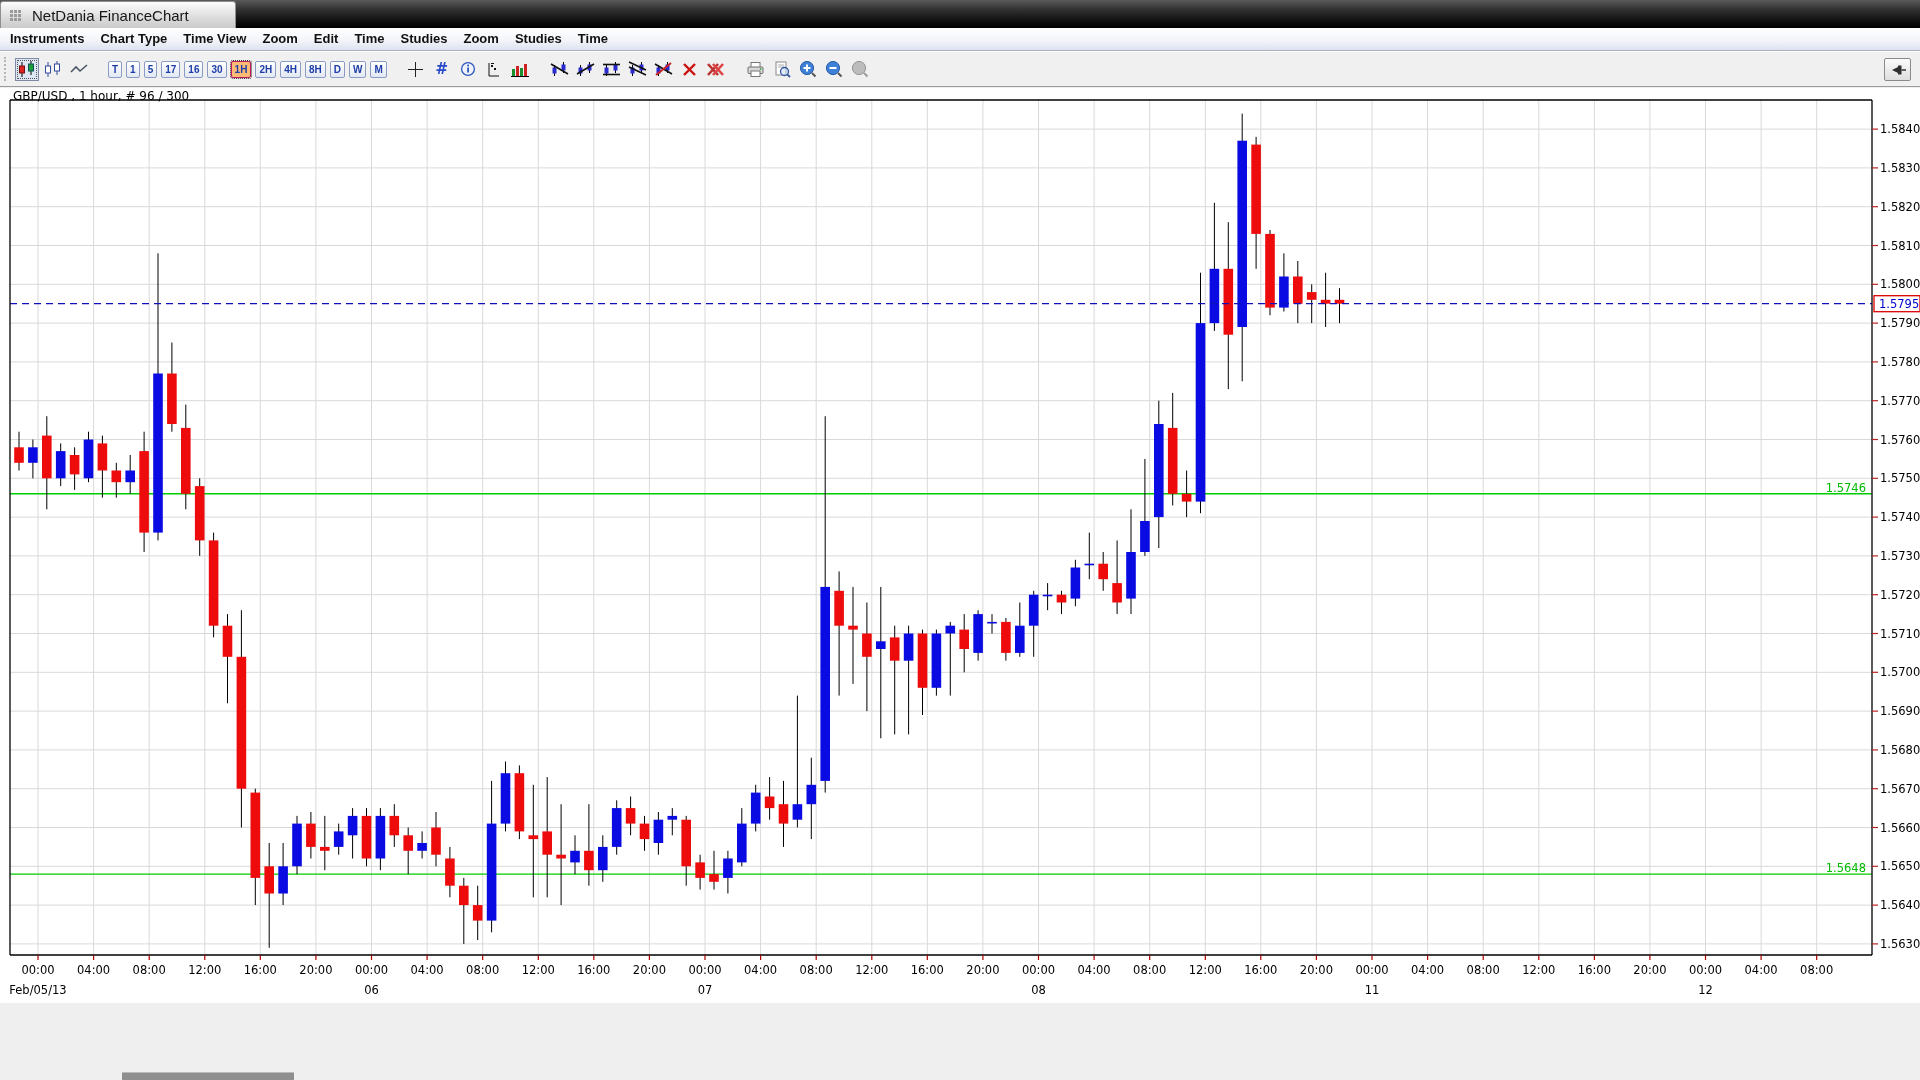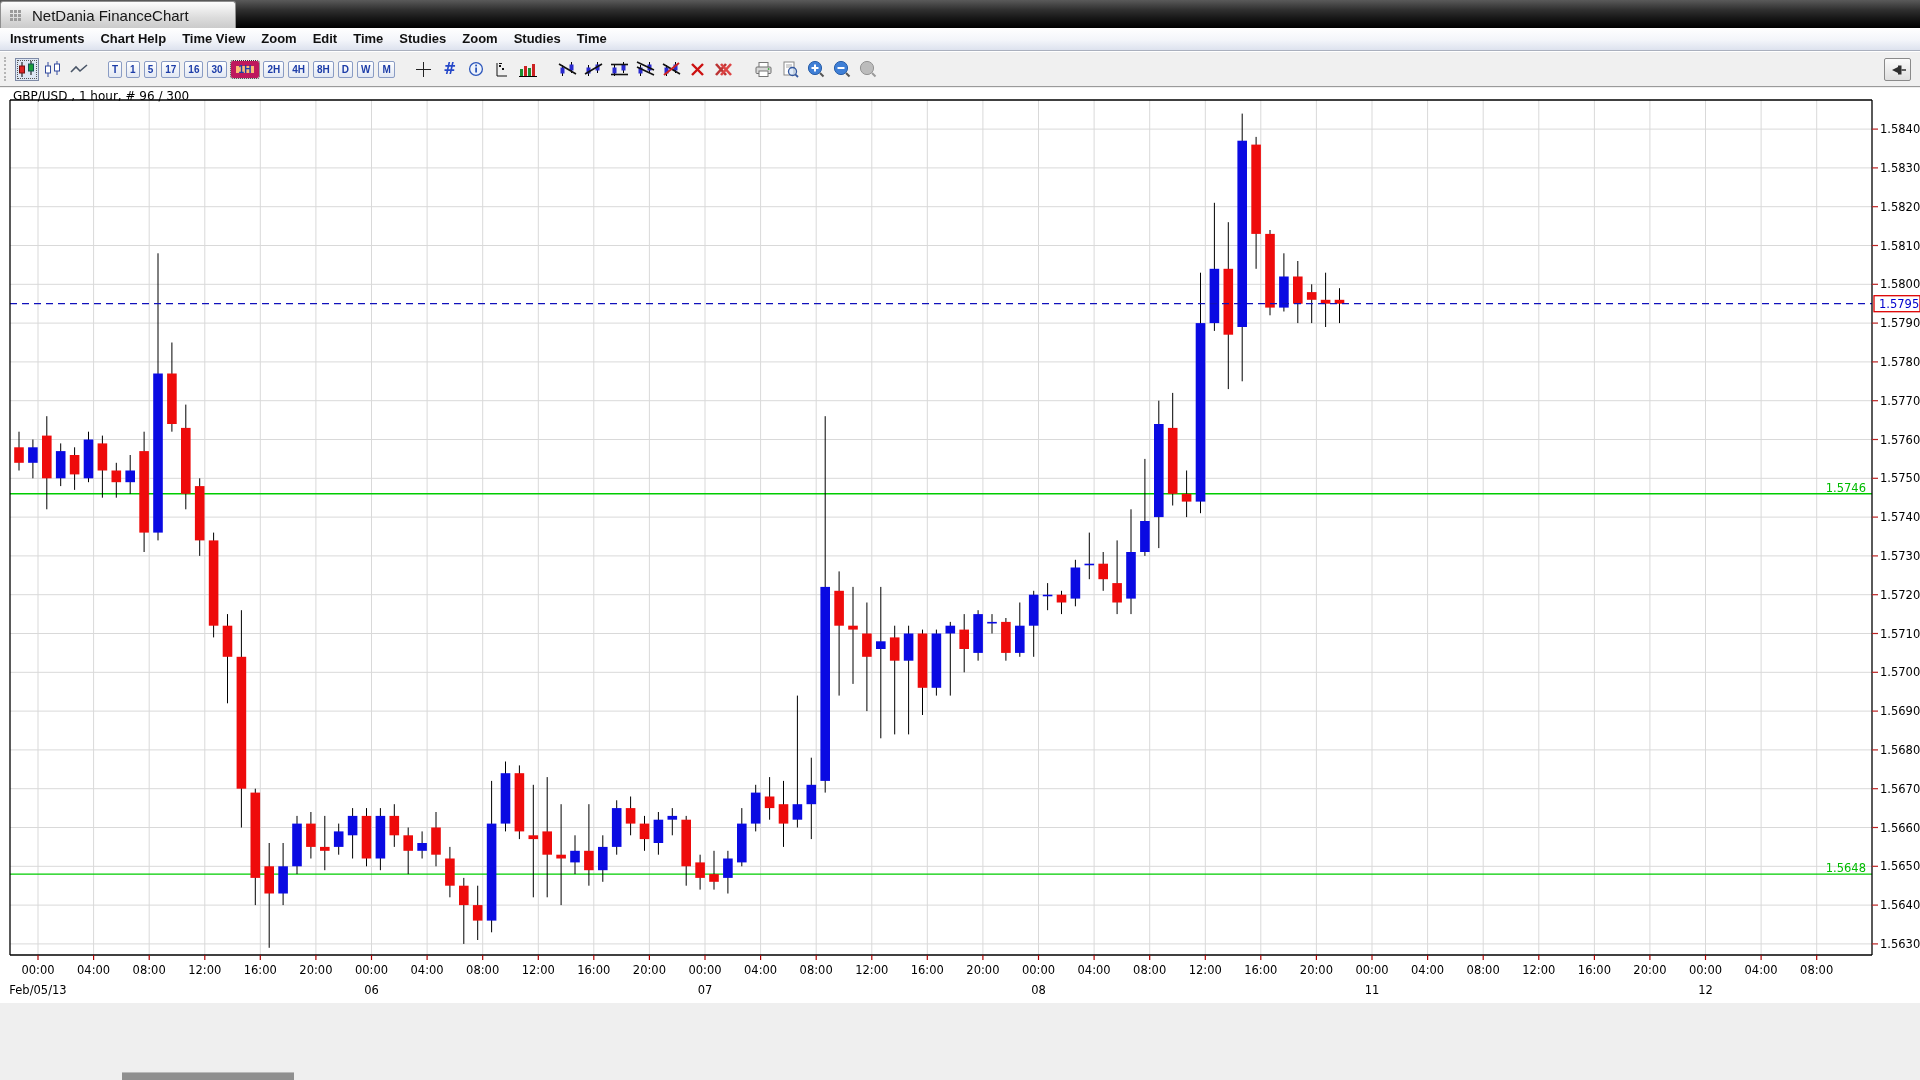--- a/index.html
+++ b/index.html
@@ -20,21 +20,21 @@
   #toolbar{position:absolute;left:0;top:51px;width:1920px;height:36px;box-sizing:border-box;
     background:#f0f0f0;border-top:1px solid #ffffff;border-bottom:1px solid #9a9a9a;
     display:flex;align-items:center;padding-left:3px;}
   .drag-handle{width:4px;height:24px;border-left:2px dotted #b5b5b5;margin:0 4px 0 1px;}
   .tbtn{width:24px;height:23px;padding:0;margin:0 1px;border:1px solid transparent;background:transparent;
     display:flex;align-items:center;justify-content:center;cursor:default;}
   .tbtn.sel{border:1px solid #7e8aa6;background:#dde6f3;outline:1px dotted #555;outline-offset:-3px;}
   .tfbtn{min-width:13px;height:17px;padding:0 3px;margin:0 2px;font-weight:bold;font-size:10px;
     color:#1d3da8;border:1px solid #8a9cc4;background:linear-gradient(#ffffff,#e2e8f3);
     border-radius:2px;display:flex;align-items:center;justify-content:center;cursor:default;}
-  .tfbtn.sel{border:5px solid #be185d;background:#fdba74;outline:1px dotted #333;outline-offset:0px;}
+  .tfbtn.sel{border:1px solid #be185d;background:#fdba74;outline:1px dotted #333;outline-offset:0px;}
   .tgap{width:14px;height:1px;}
   #pin-button{position:absolute;right:9px;top:6px;width:27px;height:23px;box-sizing:border-box;
     border:1px solid #8a8a8a;border-radius:2px;background:linear-gradient(#fbfbfb,#dfdfdf);
     display:flex;align-items:center;justify-content:center;}
   
   #chartarea{position:absolute;left:0;top:88px;width:1920px;height:992px;}
   #chart-header{position:absolute;left:13px;top:1px;font-family:"DejaVu Sans",sans-serif;
     font-size:12px;color:#000;}
   svg text{font-family:"DejaVu Sans",sans-serif;}
   #taskbar-edge{position:absolute;left:122px;top:1072px;width:172px;height:8px;background:#8f8f8f;
@@ -57,21 +57,21 @@
           <rect x="5" y="10" width="3" height="3"></rect>
           <rect x="9" y="10" width="3" height="3"></rect>
       </g>
     </svg>
     <span>NetDania FinanceChart</span>
   </div>
 </div>
 
 <div id="menubar">
     <div class="menu-item">Instruments</div>
-    <div class="menu-item">Chart Help</div>
+    <div class="menu-item">Chart Type</div>
     <div class="menu-item">Time View</div>
     <div class="menu-item">Zoom</div>
     <div class="menu-item">Edit</div>
     <div class="menu-item">Time</div>
     <div class="menu-item">Studies</div>
     <div class="menu-item">Zoom</div>
     <div class="menu-item">Studies</div>
     <div class="menu-item">Time</div>
   </div>
 

